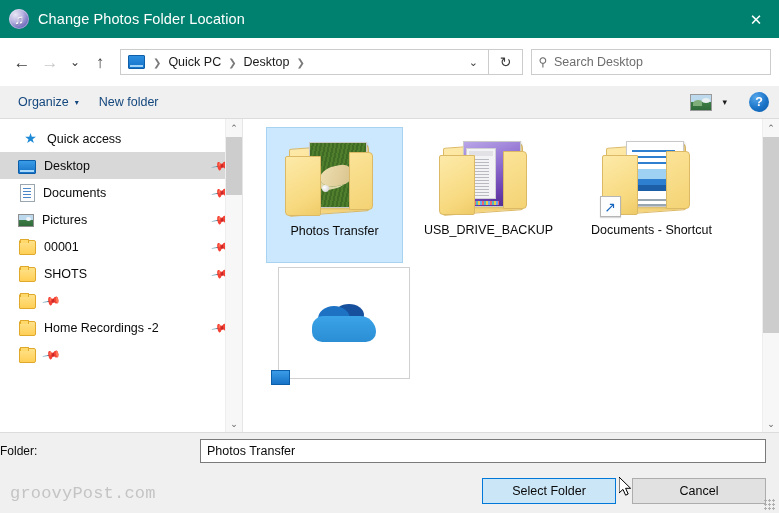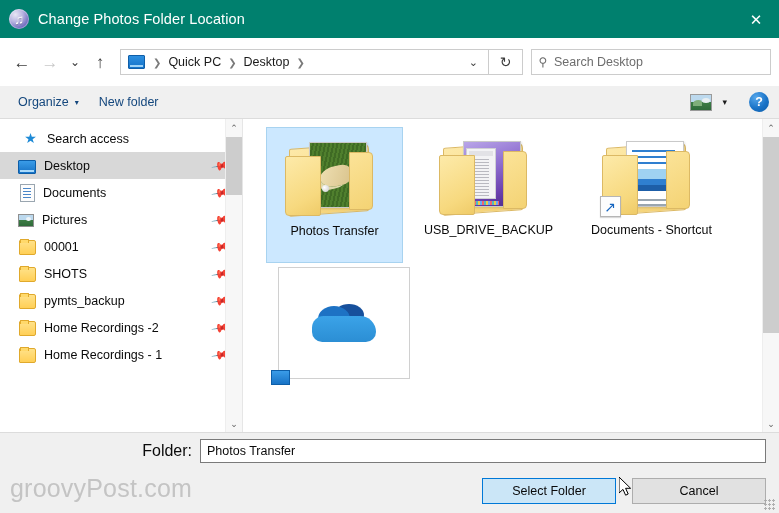--- a/index.html
+++ b/index.html
@@ -377,21 +377,21 @@
 
   
   .footer{
     flex:0 0 auto;background:#f0f0f0;position:relative;
     padding:0;box-sizing:border-box;
   }
   .folder-row{
     height:36px;display:flex;align-items:center;padding-left:0;
   }
   .folder-label{
-    font-size:16px;color:#0a0a0a;width:200px;text-align:right;padding-right:8px;
+    font-size:12px;color:#0a0a0a;width:200px;text-align:left;padding-right:8px;
     box-sizing:border-box;
   }
   .folder-input{
     flex:1 1 auto;height:24px;border:1px solid #7a7a7a;background:#fff;
     display:flex;align-items:center;padding-left:6px;box-sizing:border-box;
     margin-right:13px;font-size:12.5px;color:#0a0a0a;
   }
   .btn-row{
     height:44px;display:flex;align-items:center;justify-content:flex-end;
     padding-right:13px;position:relative;
@@ -401,22 +401,22 @@
     display:flex;align-items:center;justify-content:center;
     font-size:12.5px;color:#0a0a0a;
     border:1px solid #adadad;background:#e1e1e1;
     margin-left:16px;
   }
   .btn.primary{
     background:#cbe6f7;border:1px solid #0078d7;
   }
   .watermark{
     position:absolute;left:10px;bottom:10px;
-    font-family:Liberation Sans, sans-serif;
-    font-size:25px;color:#c4c4c4;letter-spacing:.2px;
+    font-family:Liberation Mono, monospace;
+    font-size:17px;color:#c4c4c4;letter-spacing:.2px;
     user-select:none;
   }
   .grip{
     position:absolute;right:3px;bottom:2px;width:12px;height:12px;
     background-image:
       radial-gradient(circle at 1.5px 1.5px,#a8a8a8 1px,transparent 1.2px);
     background-size:4px 4px;
     opacity:.9;
   }
   .cursor{
@@ -472,21 +472,21 @@
     <div class="view-caret">▾</div>
     <div class="help-btn">?</div>
   </div>
 
   <div class="body">
 
     <div class="sidebar">
 
       <div class="nav-row group">
         <span class="nav-ico ico-star">★</span>
-        <span class="nav-label group">Search access</span>
+        <span class="nav-label group">Quick access</span>
       </div>
 
       <div class="nav-row selected inactive">
         <span class="nav-ico ico-monitor"></span>
         <span class="nav-label">Desktop</span>
         <span class="pin">📌</span>
       </div>
 
       <div class="nav-row">
         <span class="nav-ico ico-doc"></span>
@@ -507,33 +507,31 @@
       </div>
 
       <div class="nav-row">
         <span class="nav-ico ico-folder"></span>
         <span class="nav-label">SHOTS</span>
         <span class="pin">📌</span>
       </div>
 
       <div class="nav-row">
         <span class="nav-ico ico-folder"></span>
-        <span class="nav-label">pymts_backup</span>
         <span class="pin">📌</span>
       </div>
 
       <div class="nav-row">
         <span class="nav-ico ico-folder"></span>
         <span class="nav-label">Home Recordings -2</span>
         <span class="pin">📌</span>
       </div>
 
       <div class="nav-row">
         <span class="nav-ico ico-folder"></span>
-        <span class="nav-label">Home Recordings - 1</span>
         <span class="pin">📌</span>
       </div>
 
       <div class="sb-scroll">
         <div class="sb-arrow">⌃</div>
         <div class="sb-thumb" style="top:18px;height:58px;"></div>
         <div class="sb-arrow bottom">⌄</div>
       </div>
     </div>
 

